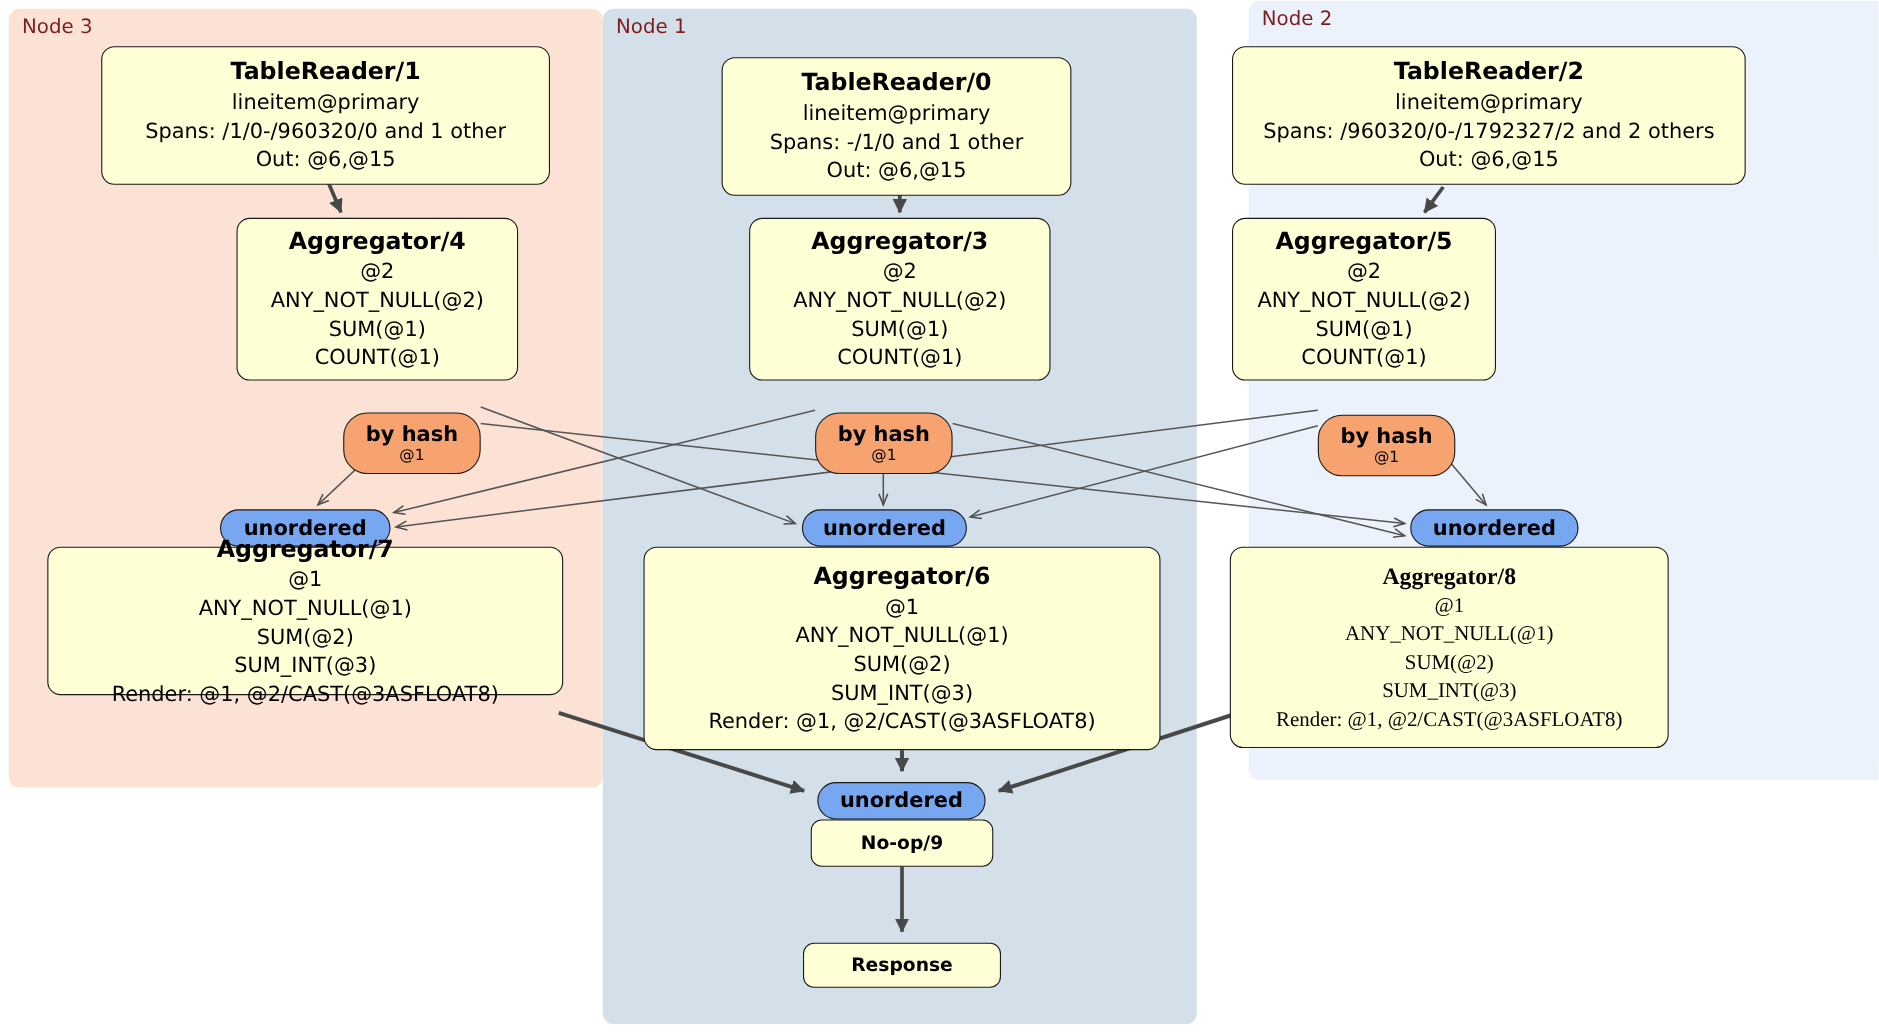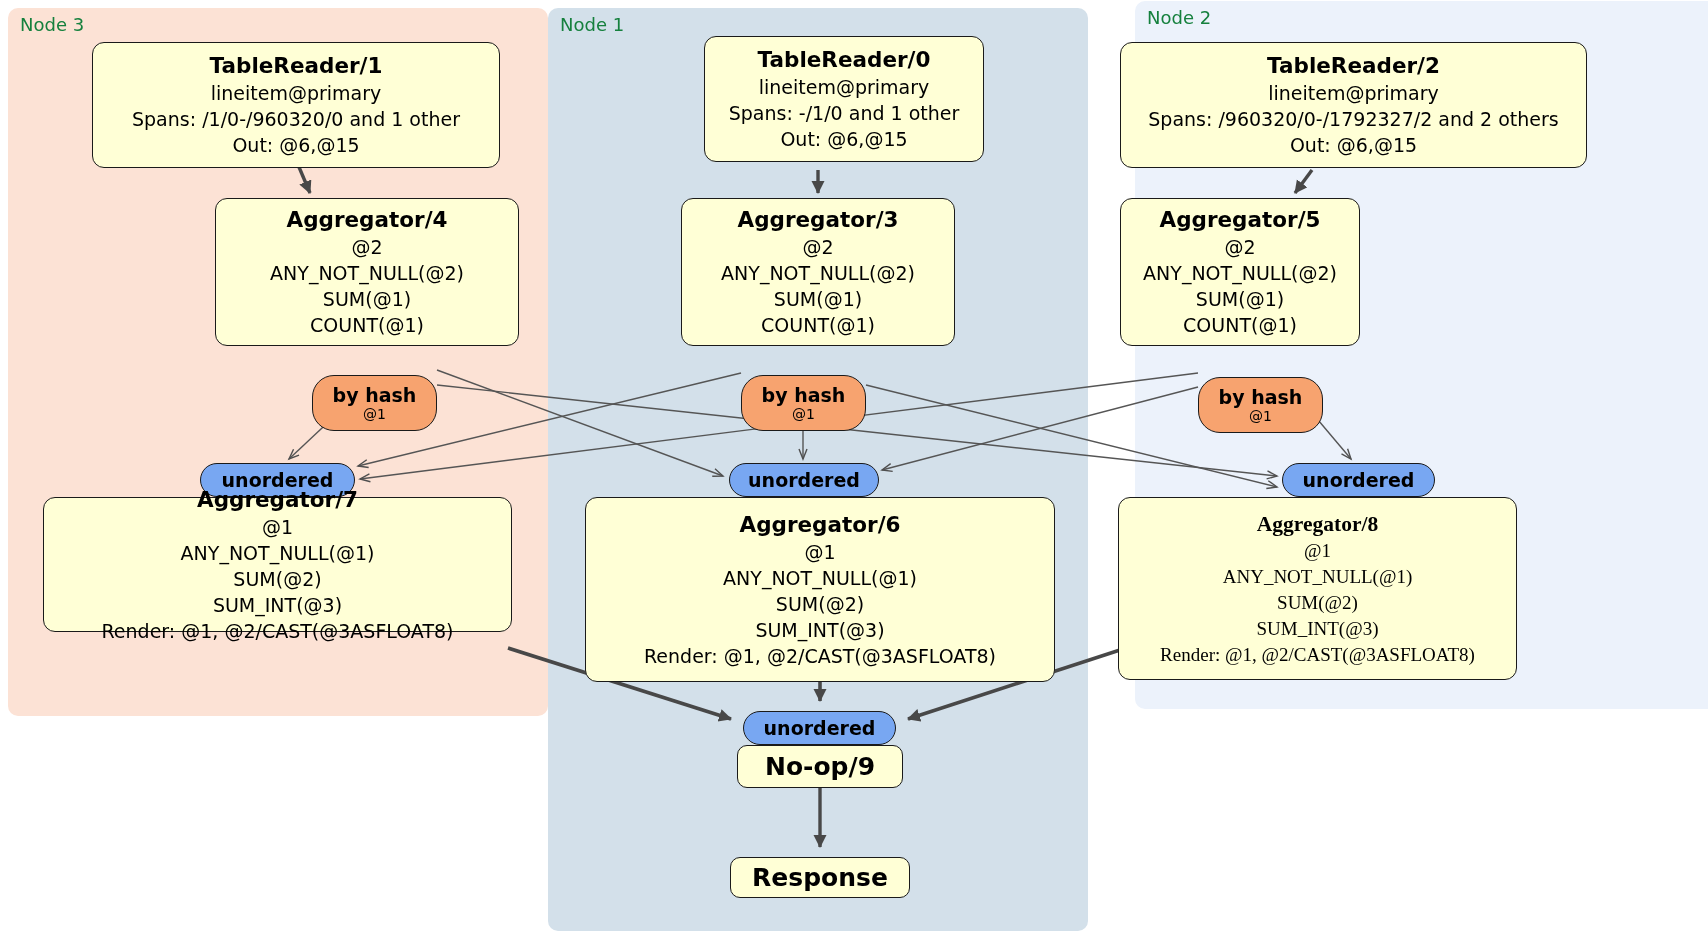--- a/index.html
+++ b/index.html
@@ -17,21 +17,21 @@
   }
   .group {
     position: absolute;
     border-radius: 10px;
   }
   .group-label {
     position: absolute;
     left: 12px;
     top: 6px;
     font-size: 18px;
-    color: #15803d;
+    color: #7f1d1d;
   }
   .edges {
     position: absolute;
     left: 0;
     top: 0;
     pointer-events: none;
   }
   .pbox {
     position: absolute;
     box-sizing: border-box;
@@ -92,21 +92,21 @@
   .single-box {
     position: absolute;
     box-sizing: border-box;
     background: #ffffd6;
     border: 1.6px solid #1a1a1a;
     border-radius: 10px;
     display: flex;
     justify-content: center;
     align-items: center;
     font-weight: bold;
-    font-size: 25px;
+    font-size: 17px;
     color: #000000;
   }
 </style>
 </head>
 <body>
 
 <div class="canvas">
 
   <div class="group" style="left:8px; top:8px; width:540px; height:708px; background:#fce2d5;">
     <span class="group-label">Node 3</span>
@@ -147,21 +147,21 @@
     <line x1="1302" y1="401" x2="1351" y2="459" stroke="#555555" stroke-width="1.4" marker-end="url(#athin)"></line>
   </svg>
 
   <div class="pbox" style="left:62px; top:42px; width:408px; height:126px;margin-left:30px;">
     <div class="ptitle">TableReader/1</div>
     <div>lineitem@primary</div>
     <div>Spans: /1/0-/960320/0 and 1 other</div>
     <div>Out: @6,@15</div>
   </div>
 
-  <div class="pbox" style="left:215px; top:198px; width:304px; height:148px;">
+  <div class="pbox" style="left:215px; top:198px; width:256px; height:148px;">
     <div class="ptitle">Aggregator/4</div>
     <div>@2</div>
     <div>ANY_NOT_NULL(@2)</div>
     <div>SUM(@1)</div>
     <div>COUNT(@1)</div>
   </div>
 
   <div class="hash-pill" style="left:312px; top:343px; width:125px; height:56px;">
     <div class="hash-label">by hash</div>
     <div class="hash-detail">@1</div>
@@ -173,21 +173,21 @@
 
   <div class="pbox" style="left:43px; top:497px; width:469px; height:135px;">
     <div class="ptitle">Aggregator/7</div>
     <div>@1</div>
     <div>ANY_NOT_NULL(@1)</div>
     <div>SUM(@2)</div>
     <div>SUM_INT(@3)</div>
     <div>Render: @1, @2/CAST(@3ASFLOAT8)</div>
   </div>
 
-  <div class="pbox" style="left:656px; top:36px; width:280px; height:126px;margin-left:48px;">
+  <div class="pbox" style="left:656px; top:52px; width:318px; height:126px;">
     <div class="ptitle">TableReader/0</div>
     <div>lineitem@primary</div>
     <div>Spans: -/1/0 and 1 other</div>
     <div>Out: @6,@15</div>
   </div>
 
   <div class="pbox" style="left:681px; top:198px; width:274px; height:148px;">
     <div class="ptitle">Aggregator/3</div>
     <div>@2</div>
     <div>ANY_NOT_NULL(@2)</div>

